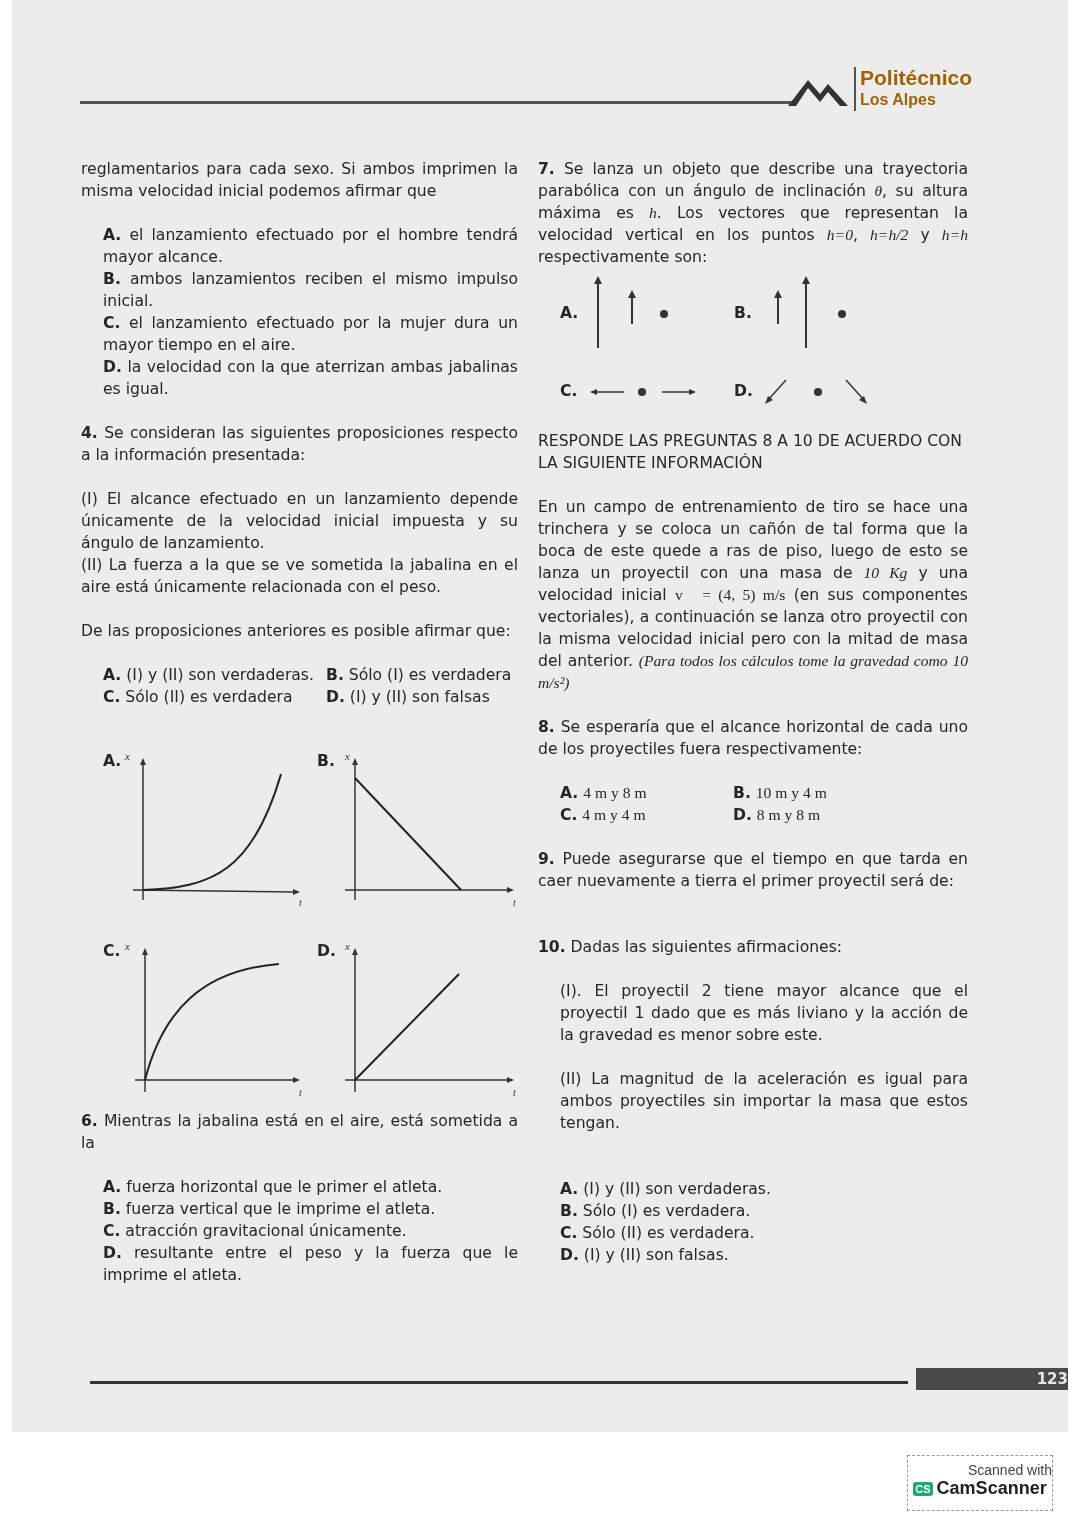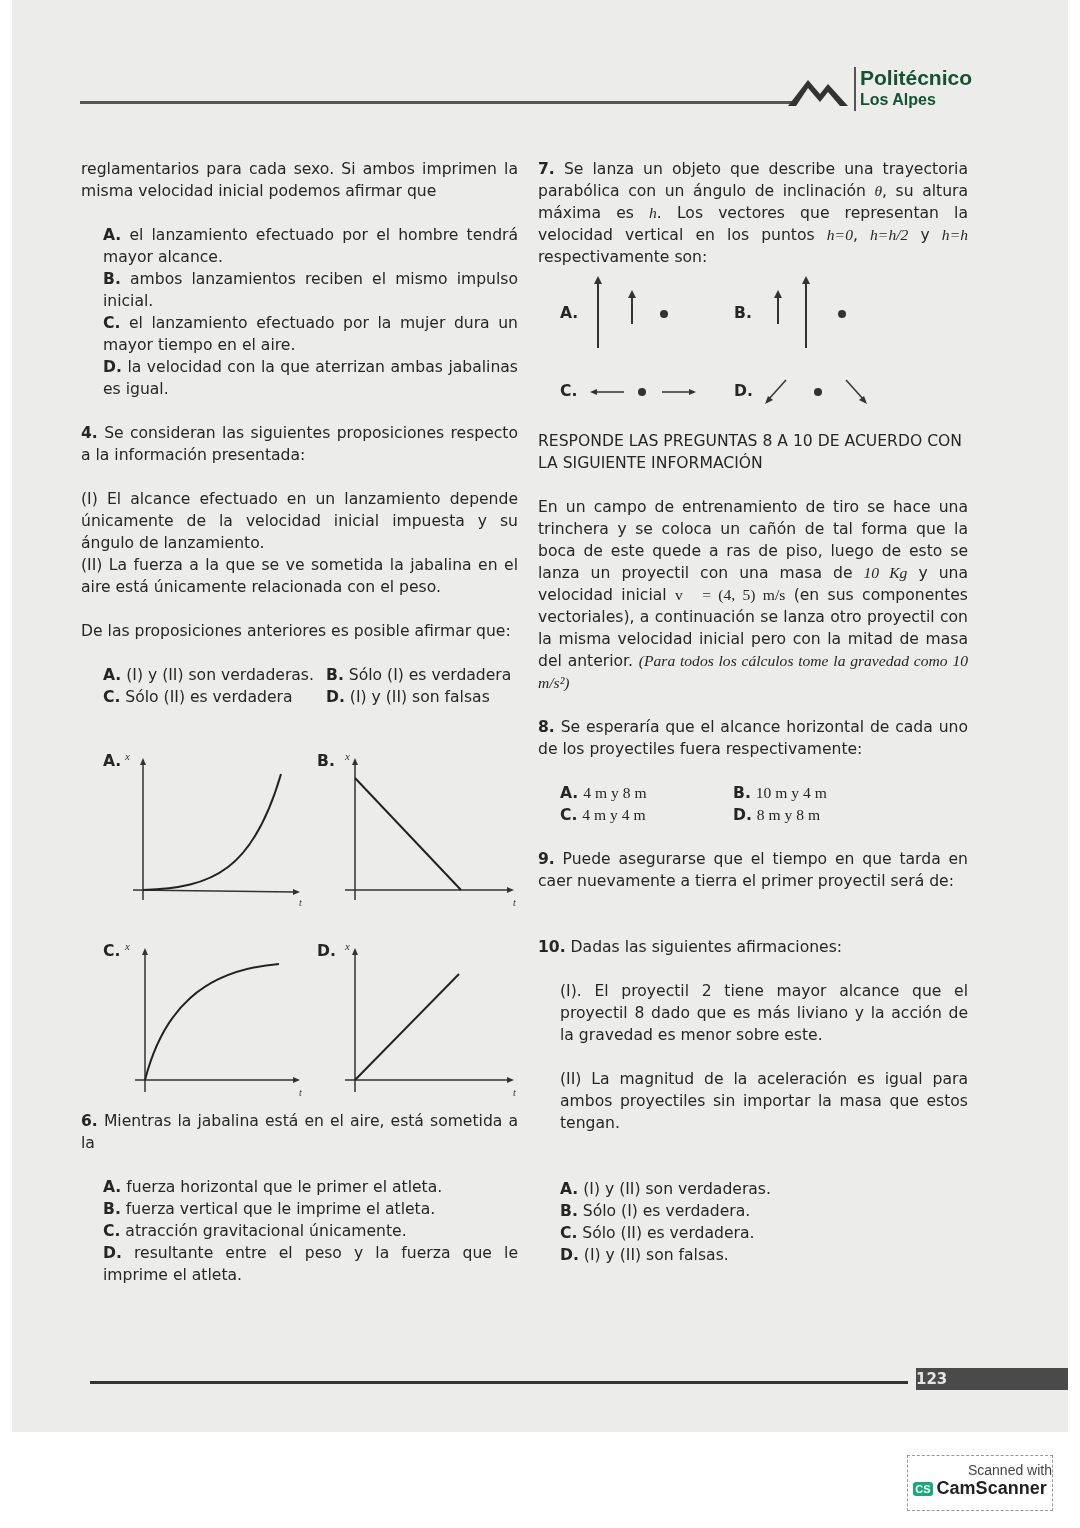--- a/index.html
+++ b/index.html
@@ -1,42 +1,42 @@
 <!DOCTYPE html>
 <html><head>
 <meta charset="utf-8">
 <style>
   html,body{margin:0;padding:0;}
   body{width:1080px;height:1528px;background:#ffffff;position:relative;overflow:hidden;font-family:"DejaVu Sans","Liberation Sans",sans-serif;color:#262626;}
   .page{position:absolute;left:12px;top:0;width:1056px;height:1432px;background:#ececea;}
   .hdr-line{position:absolute;left:80px;top:101px;width:712px;height:3px;background:#555;}
   .logo{position:absolute;left:786px;top:66px;display:flex;align-items:center;}
   .logo svg{width:64px;height:46px;}
-  .logo-text{border-left:2px solid #555;padding-left:4px;margin-left:4px;line-height:22px;font-family:"Liberation Sans",sans-serif;font-weight:bold;color:#14532d;}
+  .logo-text{border-left:2px solid #555;padding-left:4px;margin-left:4px;line-height:22px;font-family:"Liberation Sans",sans-serif;font-weight:bold;color:#a16207;}
   .logo-text .l1{font-size:21px;}
   .logo-text .l2{font-size:16px;}
   .col{position:absolute;font-size:15.6px;line-height:22px;}
   .col p{margin:0;text-align:justify;}
   .left{left:81px;top:158px;width:437px;}
   .right{left:538px;top:158px;width:430px;}
   .opt{padding-left:22px;}
   b.k{font-weight:bold;}
   .serif{font-family:"Liberation Serif","DejaVu Serif",serif;}
   .it{font-style:italic;}
   .grid2{display:grid;grid-template-columns:1fr 1fr;padding-left:22px;}
   .gap{height:22px;}
   .heading{text-transform:none;}
   .graphs{position:relative;height:370px;margin-top:10px;}
   .graph{position:absolute;width:200px;height:160px;}
   .glabel{position:absolute;left:0;top:0;font-weight:bold;}
   .graph svg{position:absolute;left:0;top:0;}
   .vectors{position:relative;height:140px;}
   .vec{position:absolute;}
   .foot-line{position:absolute;left:90px;top:1381px;width:818px;height:3px;background:#333;}
-  .pagenum{position:absolute;left:916px;top:1368px;width:152px;height:22px;background:#4a4a4a;color:#e6e6e6;font-weight:bold;font-size:15px;line-height:22px;text-align:left;}
+  .pagenum{position:absolute;left:916px;top:1368px;width:152px;height:22px;background:#4a4a4a;color:#e6e6e6;font-weight:bold;font-size:15px;line-height:22px;text-align:right;}
   .cs{position:absolute;left:907px;top:1455px;width:144px;height:54px;border:1px dashed #999;background:#fff;text-align:right;}
   .cs .t1{font-size:14px;color:#444;margin-top:6px;font-family:"Liberation Sans",sans-serif;}
   .cs .t2{font-size:18px;font-weight:bold;color:#222;display:flex;align-items:center;justify-content:center;gap:4px;font-family:"Liberation Sans",sans-serif;}
   .cs .badge{background:#1aaa7a;color:#fff;font-size:11px;border-radius:3px;padding:1px 2px;}
 </style>
 </head>
 <body>
 
 <div class="page"></div>
 
@@ -186,21 +186,21 @@
     <span><b class="k">B.</b> <span class="serif">10 m y 4 m</span></span>
     <span><b class="k">C.</b> <span class="serif">4 m y 4 m</span></span>
     <span><b class="k">D.</b> <span class="serif">8 m y 8 m</span></span>
   </div>
   <div class="gap"></div>
   <p><b class="k">9.</b> <span>Puede asegurarse que el tiempo en que tarda en caer nuevamente a tierra el primer proyectil será de:</span></p>
   <div class="gap"></div>
   <div class="gap"></div>
   <p><b class="k">10.</b> <span>Dadas las siguientes afirmaciones:</span></p>
   <div class="gap"></div>
-  <p class="opt">(I). El proyectil 2 tiene mayor alcance que el proyectil 8 dado que es más liviano y la acción de la gravedad es menor sobre este.</p>
+  <p class="opt">(I). El proyectil 2 tiene mayor alcance que el proyectil 1 dado que es más liviano y la acción de la gravedad es menor sobre este.</p>
   <div class="gap"></div>
   <p class="opt">(II) La magnitud de la aceleración es igual para ambos proyectiles sin importar la masa que estos tengan.</p>
   <div class="gap"></div>
   <div class="gap"></div>
   <p class="opt"><b class="k">A.</b> <span>(I) y (II) son verdaderas.</span></p>
   <p class="opt"><b class="k">B.</b> <span>Sólo (I) es verdadera.</span></p>
   <p class="opt"><b class="k">C.</b> <span>Sólo (II) es verdadera.</span></p>
   <p class="opt"><b class="k">D.</b> <span>(I) y (II) son falsas.</span></p>
 </div>
 

